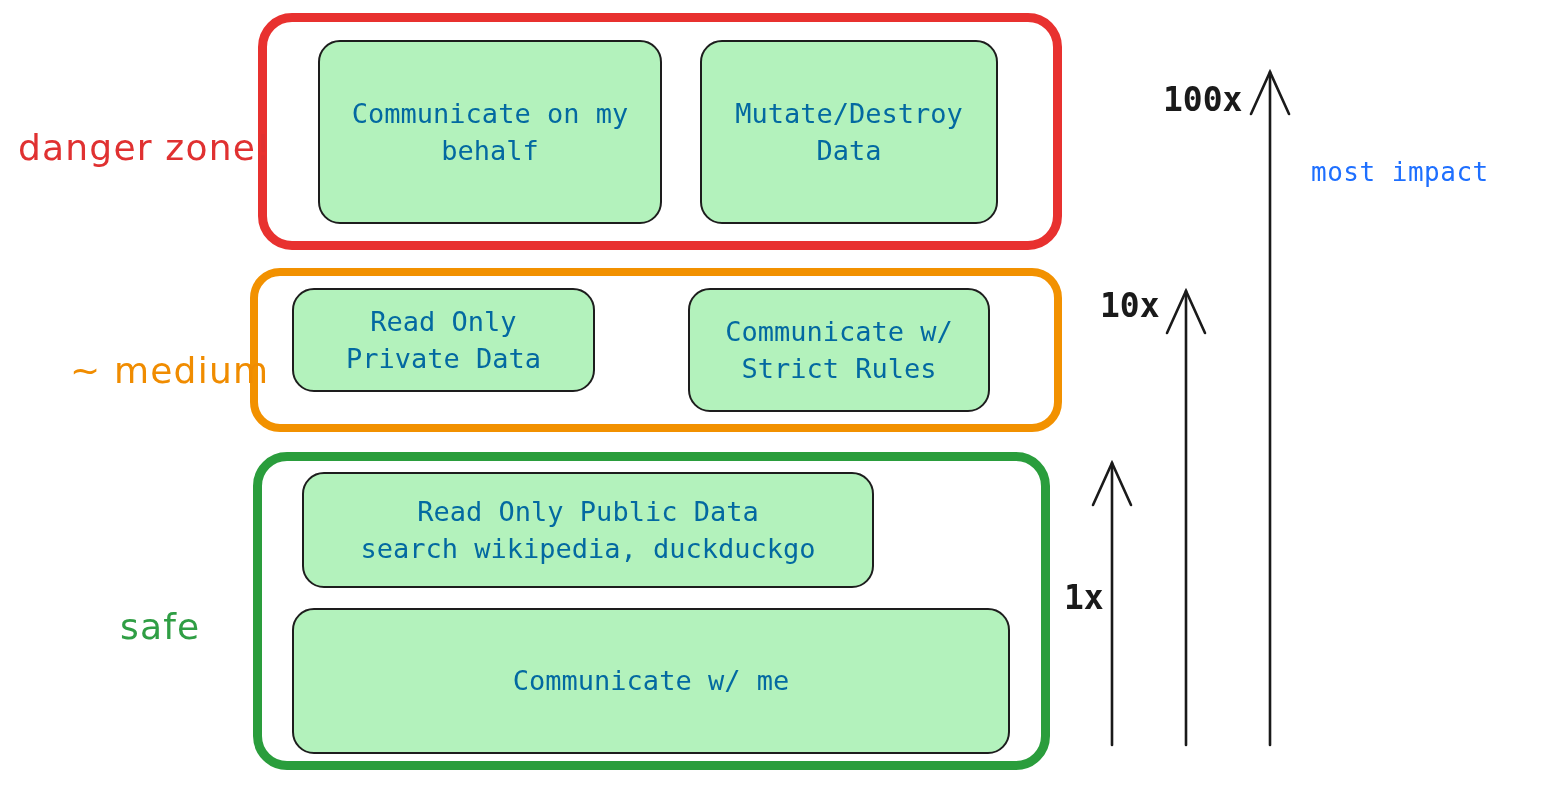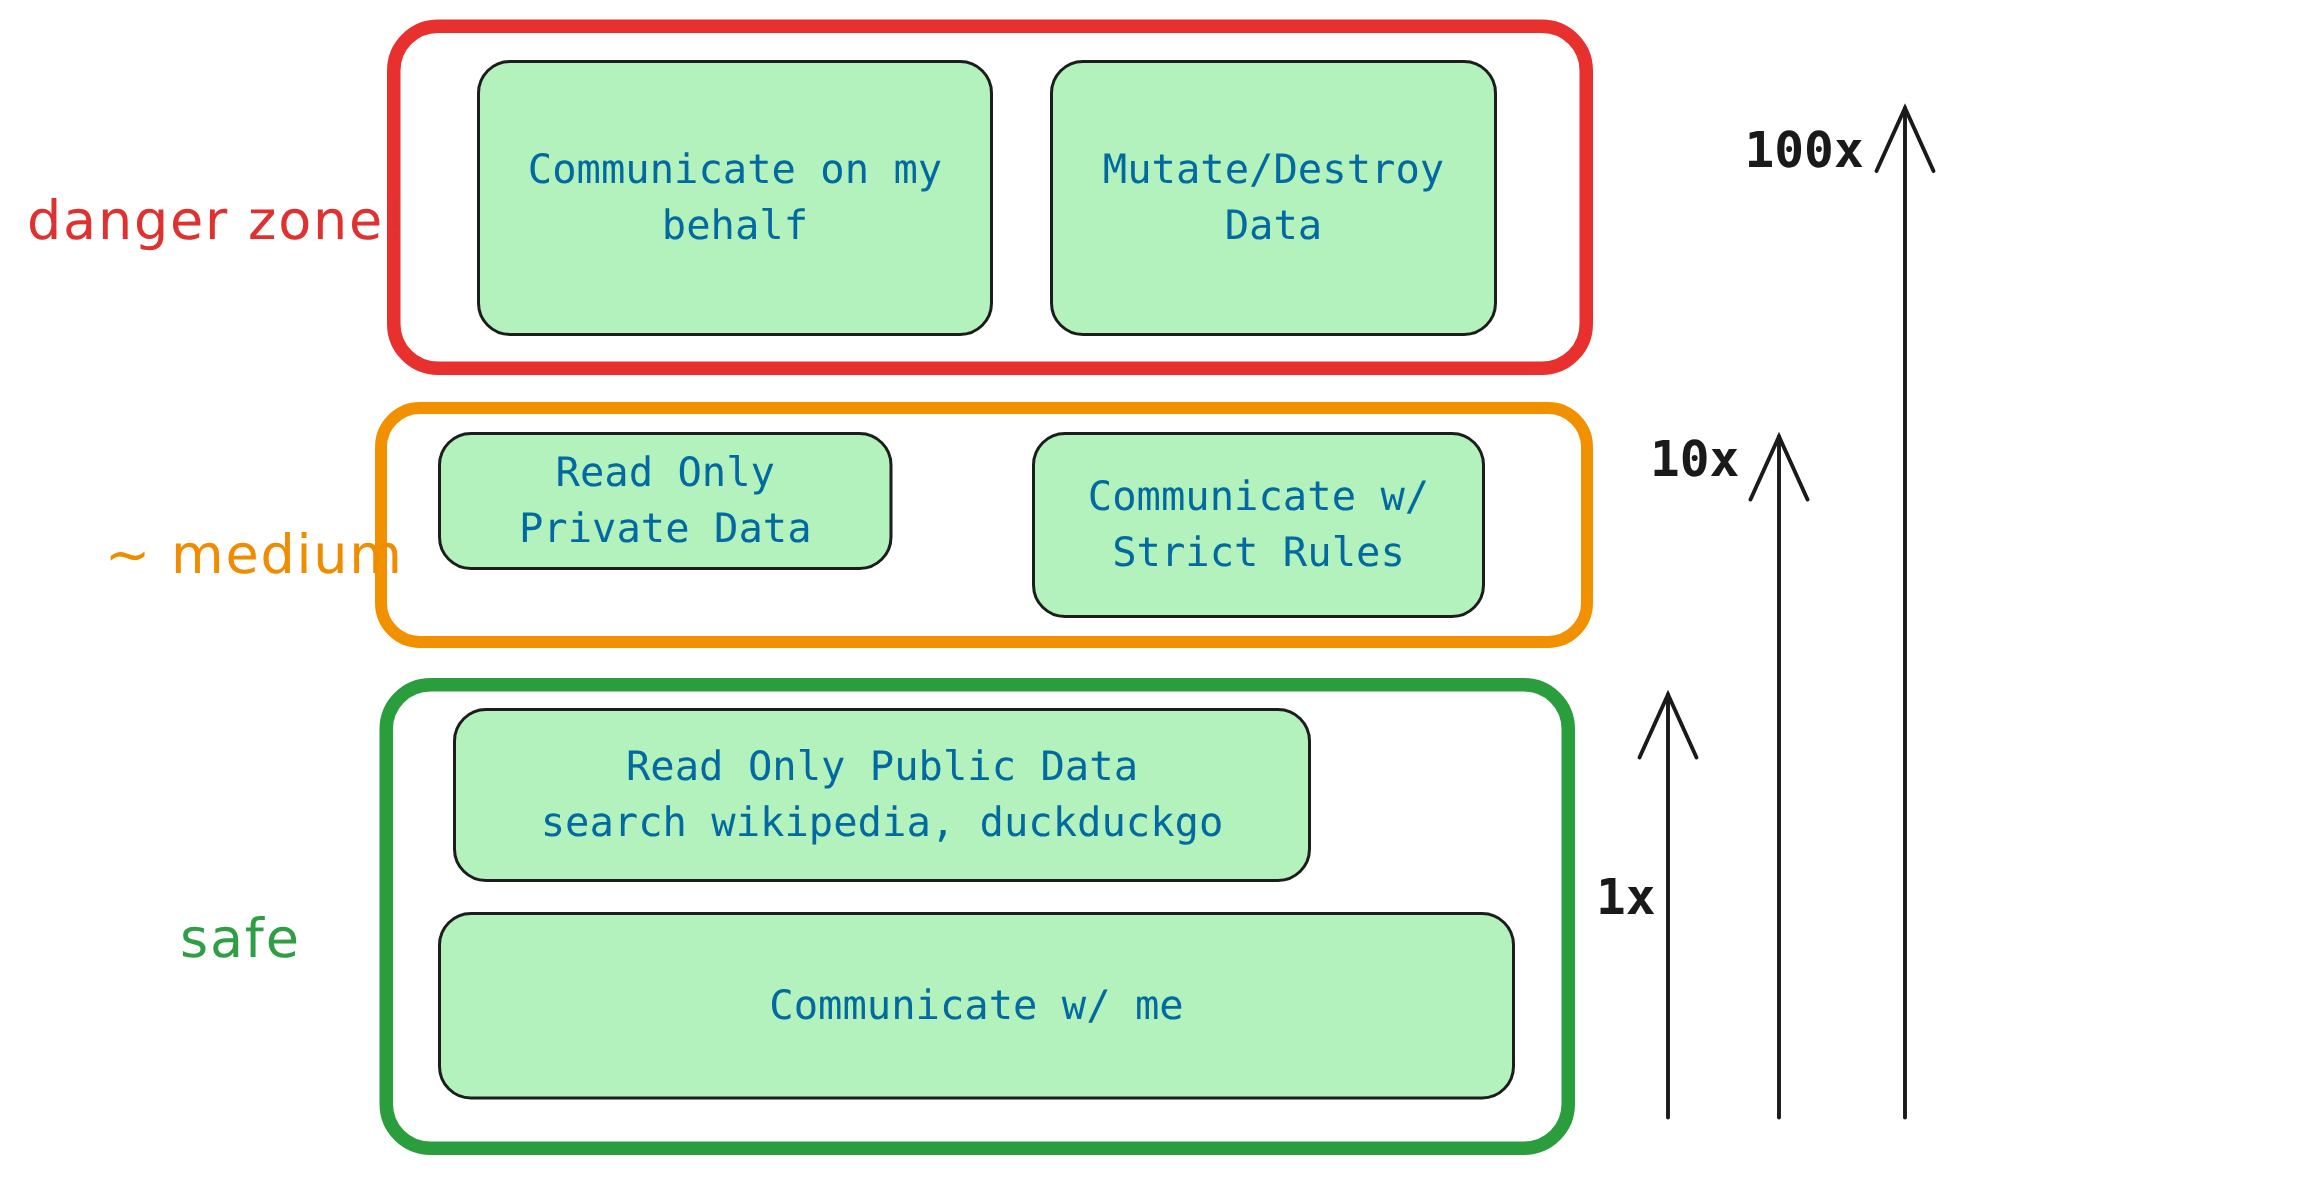--- a/index.html
+++ b/index.html
@@ -56,24 +56,24 @@
     color: #0369a1;
     font-family: "DejaVu Sans Mono", monospace;
     font-size: 27px;
     line-height: 1.38;
     letter-spacing: 0px;
     white-space: pre-line;
     padding: 4px 10px;
   }
   .cap-communicate-behalf { left: 318px; top: 40px;  width: 344px; height: 184px; }
   .cap-mutate-destroy     { left: 700px; top: 40px;  width: 298px; height: 184px; }
-  .cap-read-private       { left: 292px; top: 288px; width: 303px; height: 92px; }
+  .cap-read-private       { left: 292px; top: 288px; width: 303px; height: 104px; }
   .cap-communicate-strict { left: 688px; top: 288px; width: 302px; height: 124px; }
   .cap-read-public        { left: 302px; top: 472px; width: 572px; height: 116px; }
-  .cap-communicate-me     { left: 292px; top: 608px; width: 718px; height: 125px; }
+  .cap-communicate-me     { left: 292px; top: 608px; width: 718px; height: 146px; }
 
   
   .zone-label {
     position: absolute;
     font-family: "DejaVu Sans", sans-serif;
     font-size: 36px;
     font-weight: 400;
     letter-spacing: 1.2px;
     white-space: nowrap;
     margin-top: 17px;
@@ -153,14 +153,15 @@
     <g stroke="#1a1a1a" stroke-width="2.6" fill="none" stroke-linecap="round">
       <line x1="1270" y1="745" x2="1270" y2="72"></line>
       <path d="M 1251 114 L 1270 72 L 1289 114"></path>
     </g>
   </svg>
 
   <div class="scale-tag tag-1x">1x</div>
   <div class="scale-tag tag-10x">10x</div>
   <div class="scale-tag tag-100x">100x</div>
 
+  <div class="impact impact-most">most impact</div>
 
 </div>
 
 </body></html>

